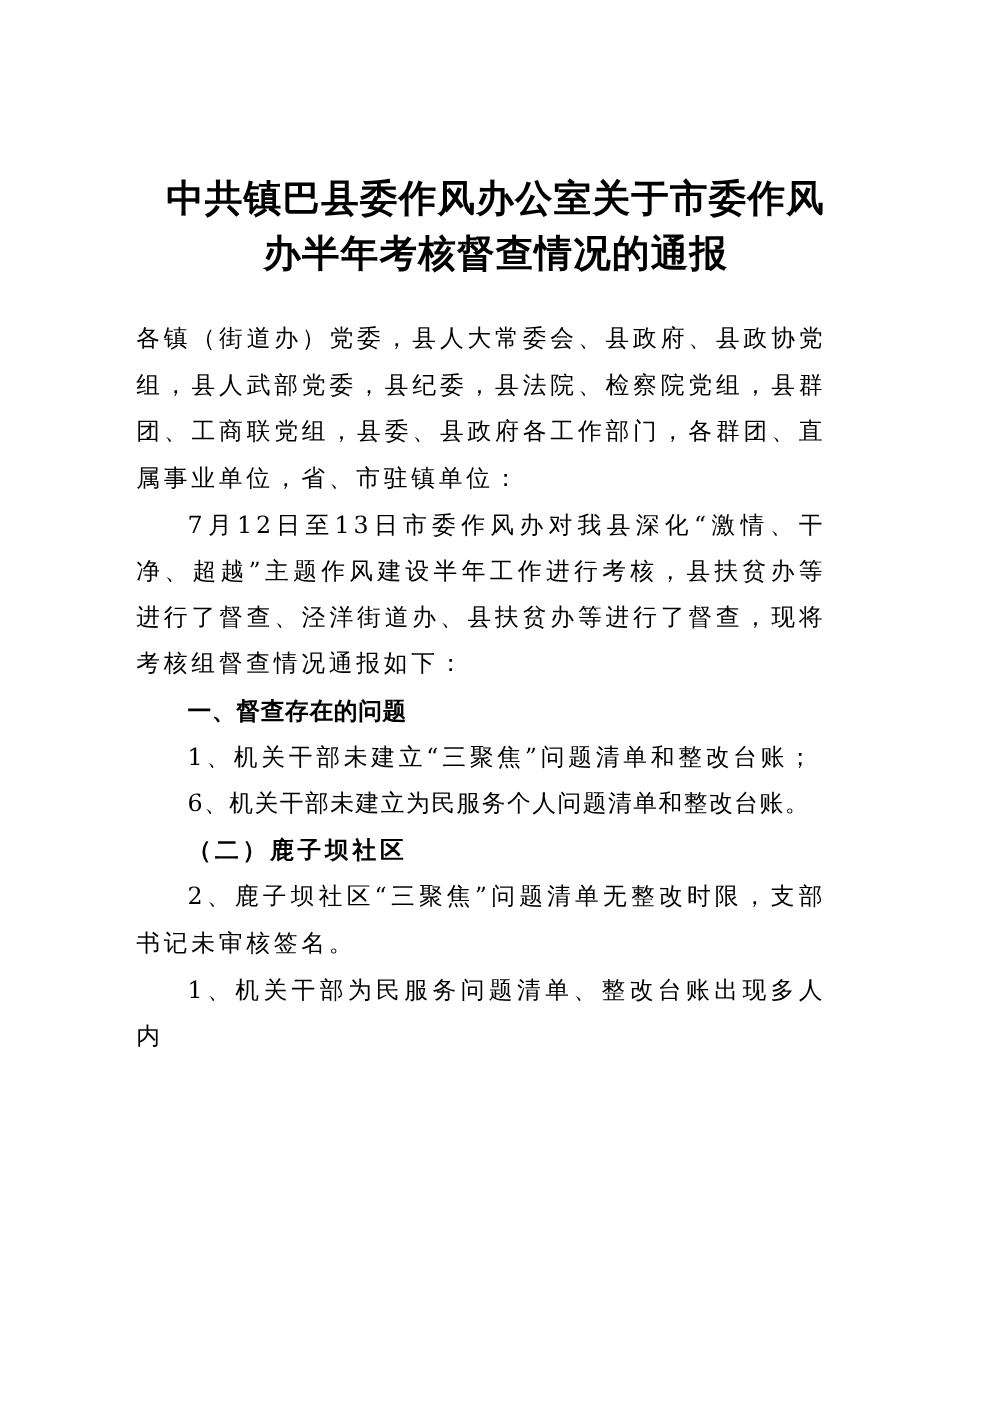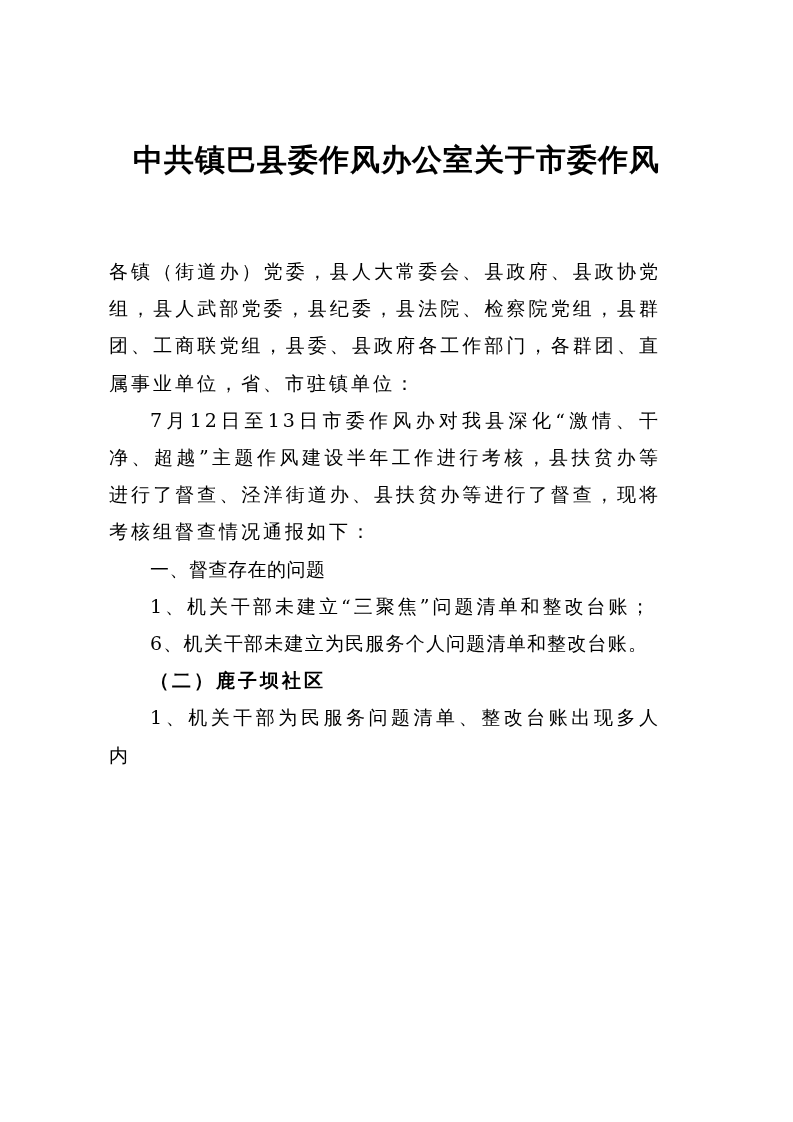--- a/index.html
+++ b/index.html
@@ -10,36 +10,38 @@
     text-align: center; font-family: "DejaVu Sans", sans-serif; font-weight: bold;
     font-size: 30px; line-height: 44px; letter-spacing: 1px;
   }
   .body {
     position: absolute; left: 109px; top: 253px; width: 552px;
     font-family: "DejaVu Serif", serif; font-size: 19px; line-height: 37.2px;
     text-align: justify; letter-spacing: 3px;
   }
   .body p { margin: 0; }
   .indent { text-indent: 41px; }
-  .h1 { font-family: "DejaVu Sans", sans-serif; font-weight: normal; text-indent: 41px; letter-spacing: 0.5px; font-size: 19px; }
+  .h1 { font-family: "DejaVu Sans", sans-serif; font-weight: bold; text-indent: 41px; letter-spacing: 0.5px; font-size: 19px; }
   .h2 { text-indent: 41px; font-weight: bold; }
 </style>
 </head>
 <body>
 
 <div class="page">
   <div class="title">
     <div>中共镇巴县委作风办公室关于市委作风</div>
+    <div>办半年考核督查情况的通报</div>
   </div>
 
   <div class="body">
     <p>各镇（街道办）党委，县人大常委会、县政府、县政协党组，县人武部党委，县纪委，县法院、检察院党组，县群团、工商联党组，县委、县政府各工作部门，各群团、直属事业单位，省、市驻镇单位：</p>
     <p class="indent">7月12日至13日市委作风办对我县深化“激情、干净、超越”主题作风建设半年工作进行考核，县扶贫办等进行了督查、泾洋街道办、县扶贫办等进行了督查，现将考核组督查情况通报如下：</p>
     <p class="h1">一、督查存在的问题</p>
 
     <p class="indent">1、机关干部未建立“三聚焦”问题清单和整改台账；</p>
     <p class="indent" style="letter-spacing:1.2px">6、机关干部未建立为民服务个人问题清单和整改台账。</p>
 
     <p class="h2">（二）鹿子坝社区</p>
+    <p class="indent">2、鹿子坝社区“三聚焦”问题清单无整改时限，支部书记未审核签名。</p>
 
     <p class="indent">1、机关干部为民服务问题清单、整改台账出现多人内</p>
   </div>
 </div>
 
 </body></html>

